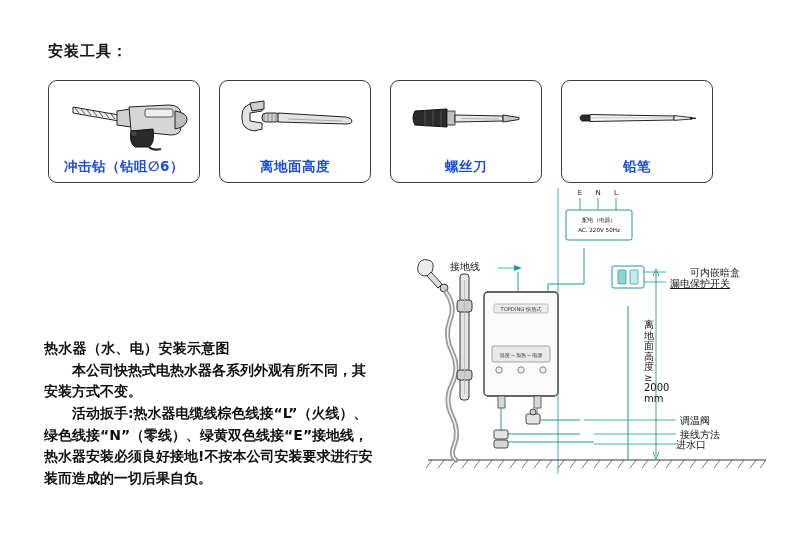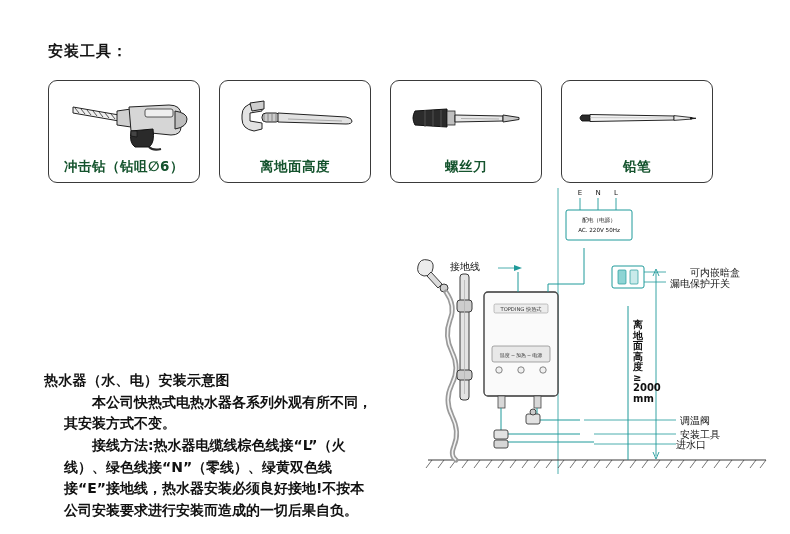--- a/index.html
+++ b/index.html
@@ -41,37 +41,37 @@
     position: absolute;
     left: 0; right: 0; top: 4px;
     height: 66px;
   }
   .tool-label {
     position: absolute;
     left: 0; right: 0; bottom: 6px;
     text-align: center;
     font-size: 13.5px;
     font-weight: 700;
-    color: #14532d;
+    color: #1d4ed8;
     letter-spacing: .5px;
   }
 
   
   .desc {
     position: absolute;
     left: 44px; top: 338px;
     width: 330px;
     font-size: 14px;
     font-weight: 700;
     line-height: 1.55;
     color: #111;
   }
-  .desc .head { display: block; letter-spacing: .3px; margin-top: 32px; }
+  .desc .head { display: block; letter-spacing: .3px; }
   .desc p { margin: 0; }
-  .desc .ind { text-indent: 2em; margin-left: 20px; }
+  .desc .ind { text-indent: 2em; }
 
   
   .schematic {
     position: absolute;
     left: 398px; top: 188px;
     width: 382px;
     height: 306px;
   }
   .schematic svg { display: block; }
 
@@ -168,21 +168,21 @@
         <path d="M112 30 L128 32.5 L128 34.5 L112 37 Z" fill="#c9c9c9" stroke="#222" stroke-width="1"></path>
         <path d="M70 33.5 L108 34" stroke="#a5a5a5" stroke-width="0.8"></path>
       </svg>
     </div>
     <div class="tool-label">螺丝刀</div>
   </div>
 
   <div class="desc">
     <p class="head">热水器（水、电）安装示意图</p>
     <p class="ind">本公司快热式电热水器各系列外观有所不同，其安装方式不变。</p>
-    <p class="ind">接线方法:热水器电缆线棕色线接“L”（火线）、绿色线接“N”（零线）、绿黄双色线接“E”接地线，热水器安装必须良好接地!不按本公司安装要求进行安装而造成的一切后果自负。</p>
+    <p class="ind">活动扳手:热水器电缆线棕色线接“L”（火线）、绿色线接“N”（零线）、绿黄双色线接“E”接地线，热水器安装必须良好接地!不按本公司安装要求进行安装而造成的一切后果自负。</p>
   </div>
 
   <div class="schematic">
     <svg width="382" height="306" viewBox="0 0 382 306">
 
       <line x1="160" y1="0" x2="160" y2="286" stroke="#1f9a9a" stroke-width="0.8"></line>
 
       <line x1="30" y1="272" x2="368" y2="272" stroke="#3a3a3a" stroke-width="1.1"></line>
       <g stroke="#3a3a3a" stroke-width="0.7">
         <line x1="34" y1="272" x2="28" y2="280"></line>
@@ -304,20 +304,20 @@
       </g>
 
       <g stroke="#1f9a9a" stroke-width="0.8">
         <line x1="100" y1="80" x2="120" y2="80"></line>
         <path d="M124 80 L116 77 L116 83 Z" fill="#1f9a9a" stroke="none"></path>
       </g>
     </svg>
 
     <div class="mini-label" style="left:52px; top:72px;">接地线</div>
     <div class="mini-label" style="left:272px; top:78px;margin-left:20px;">可内嵌暗盒</div>
-    <div class="mini-label" style="left:272px; top:89px;">漏电保护开关</div>
-    <div class="mini-label" style="left:235px; top:132px; width:10px; line-height:1.05; white-space:normal; text-align:left;font-weight:bold;">离地面高度 ≥ 2000 mm</div>
+    <div class="mini-label" style="left:272px; top:89px;text-decoration:underline;">漏电保护开关</div>
+    <div class="mini-label" style="left:246px; top:132px; width:10px; line-height:1.05; white-space:normal; text-align:left;">离地面高度 ≥ 2000 mm</div>
     <div class="mini-label" style="left:282px; top:226px;">调温阀</div>
-    <div class="mini-label" style="left:282px; top:240px;">安装工具</div>
+    <div class="mini-label" style="left:282px; top:240px;">接线方法</div>
     <div class="mini-label" style="left:278px; top:250px;">进水口</div>
   </div>
 
 </div>
 
 </body></html>

